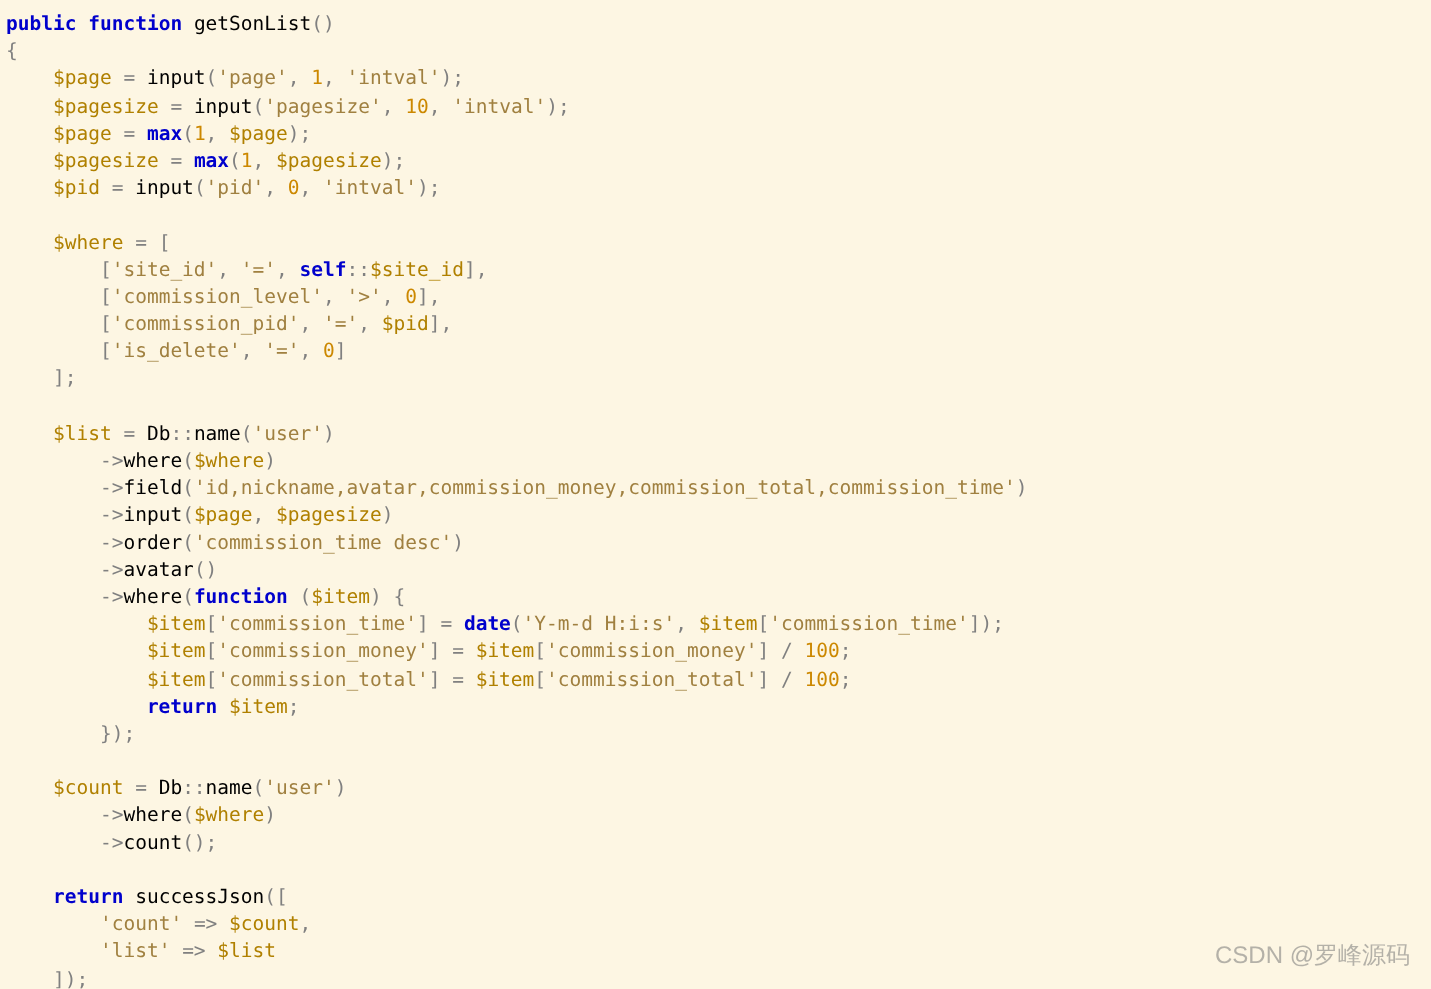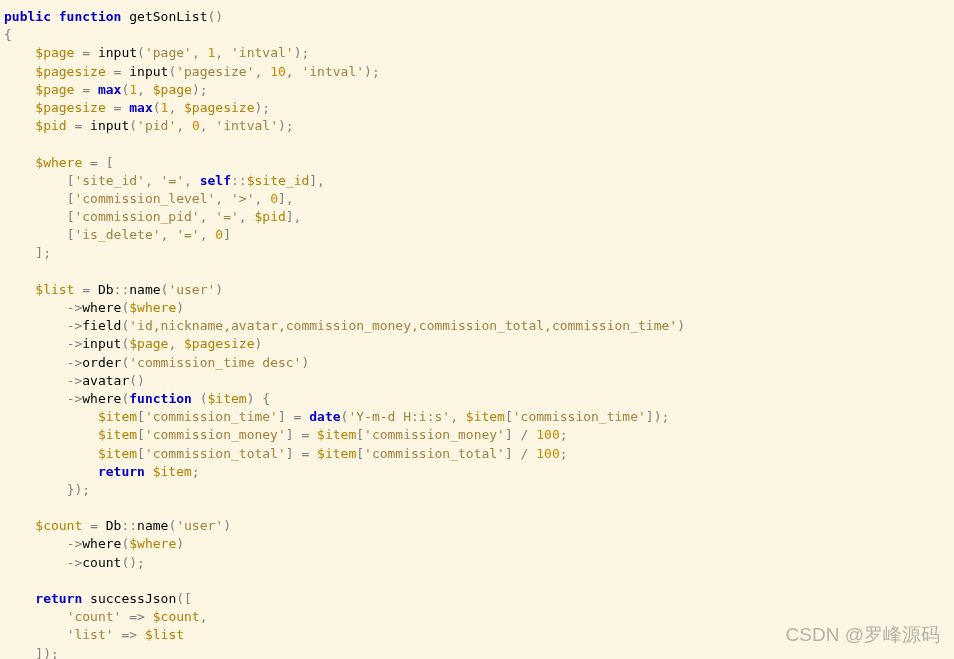--- a/index.html
+++ b/index.html
@@ -28,21 +28,21 @@
   .num { color: #cc8800; }
   .func { color: #000000; margin-top: 36px; }
   .arrow { color: #808080; }
   .method { color: #000000; }
   .watermark {
     position: absolute;
     right: 14px;
     bottom: 10px;
     color: rgba(120,120,120,0.55);
     font-family: Arial, sans-serif;
-    font-size: 19px;
+    font-size: 16px;
     pointer-events: none;
   }
 </style>
 </head>
 <body>
 
 <pre><span class="kw">public</span> <span class="kw">function</span> <span class="fn">getSonList</span><span class="punc">()</span>
 <span class="punc">{</span>
     <span class="var">$page</span> <span class="op">=</span> <span class="func">input</span><span class="punc">(</span><span class="str">'page'</span><span class="punc">,</span> <span class="num">1</span><span class="punc">,</span> <span class="str">'intval'</span><span class="punc">);</span>
     <span class="var">$pagesize</span> <span class="op">=</span> <span class="func">input</span><span class="punc">(</span><span class="str">'pagesize'</span><span class="punc">,</span> <span class="num">10</span><span class="punc">,</span> <span class="str">'intval'</span><span class="punc">);</span>

